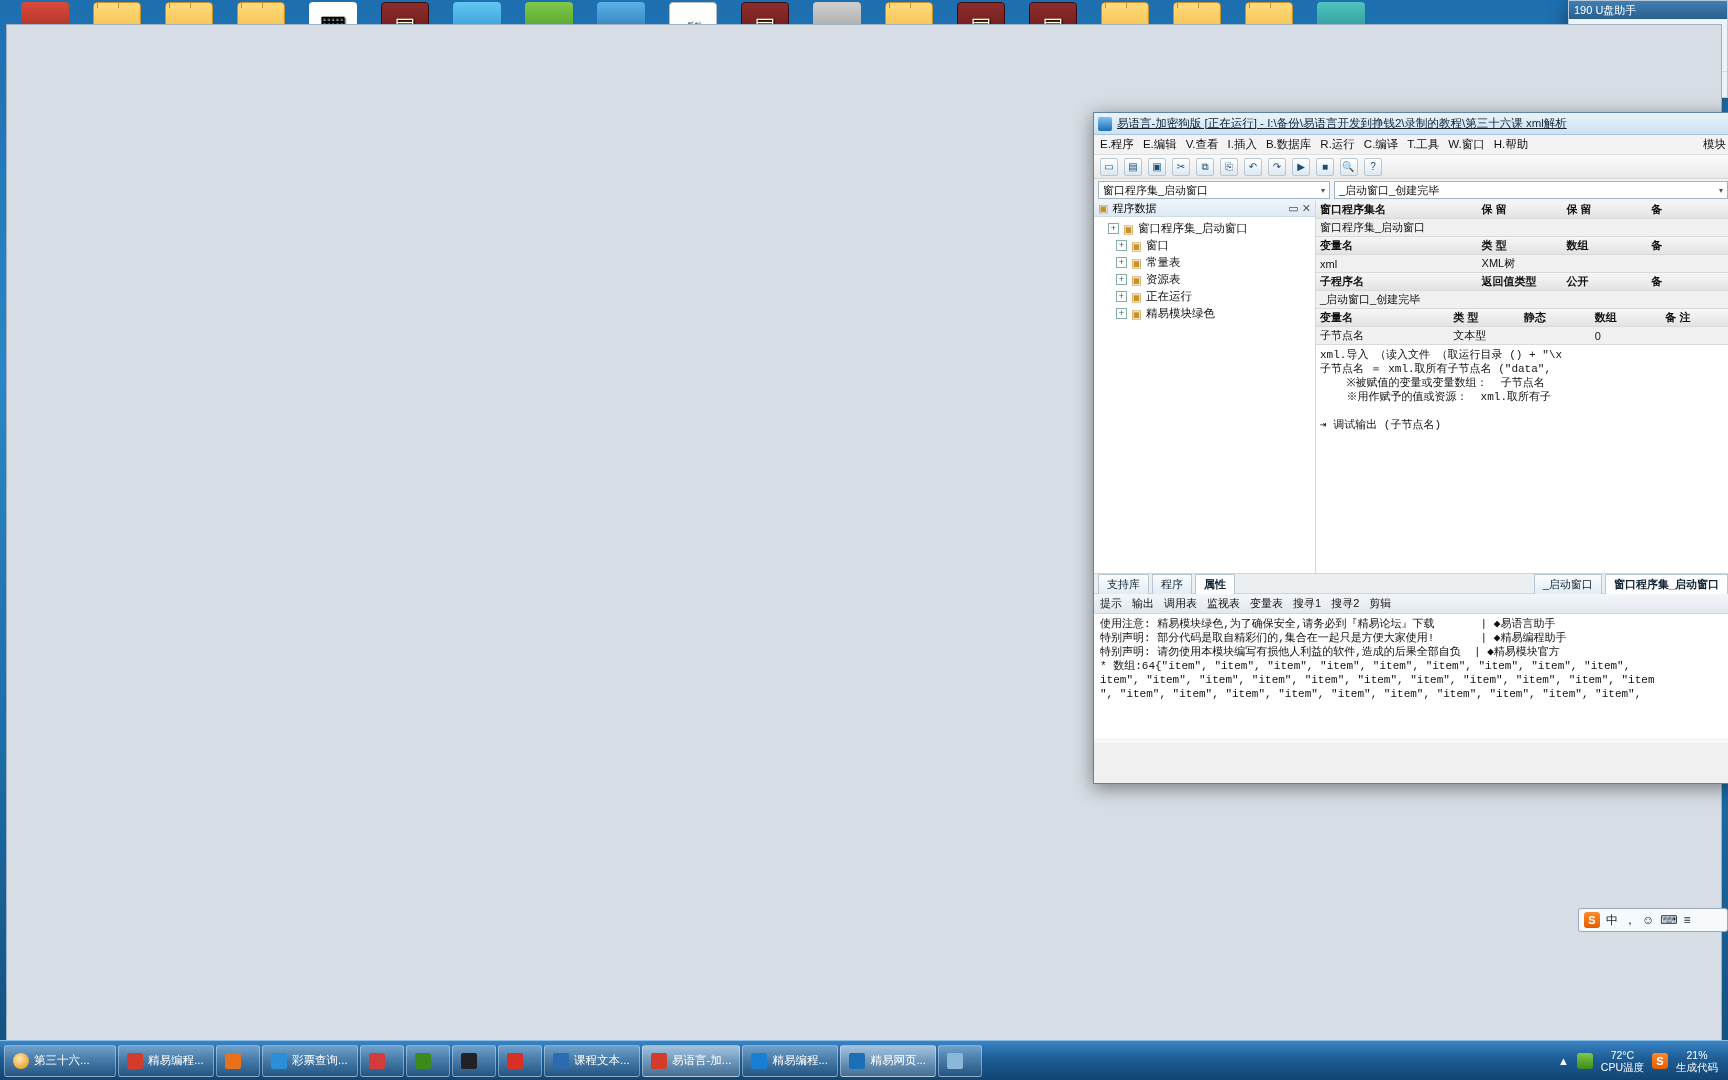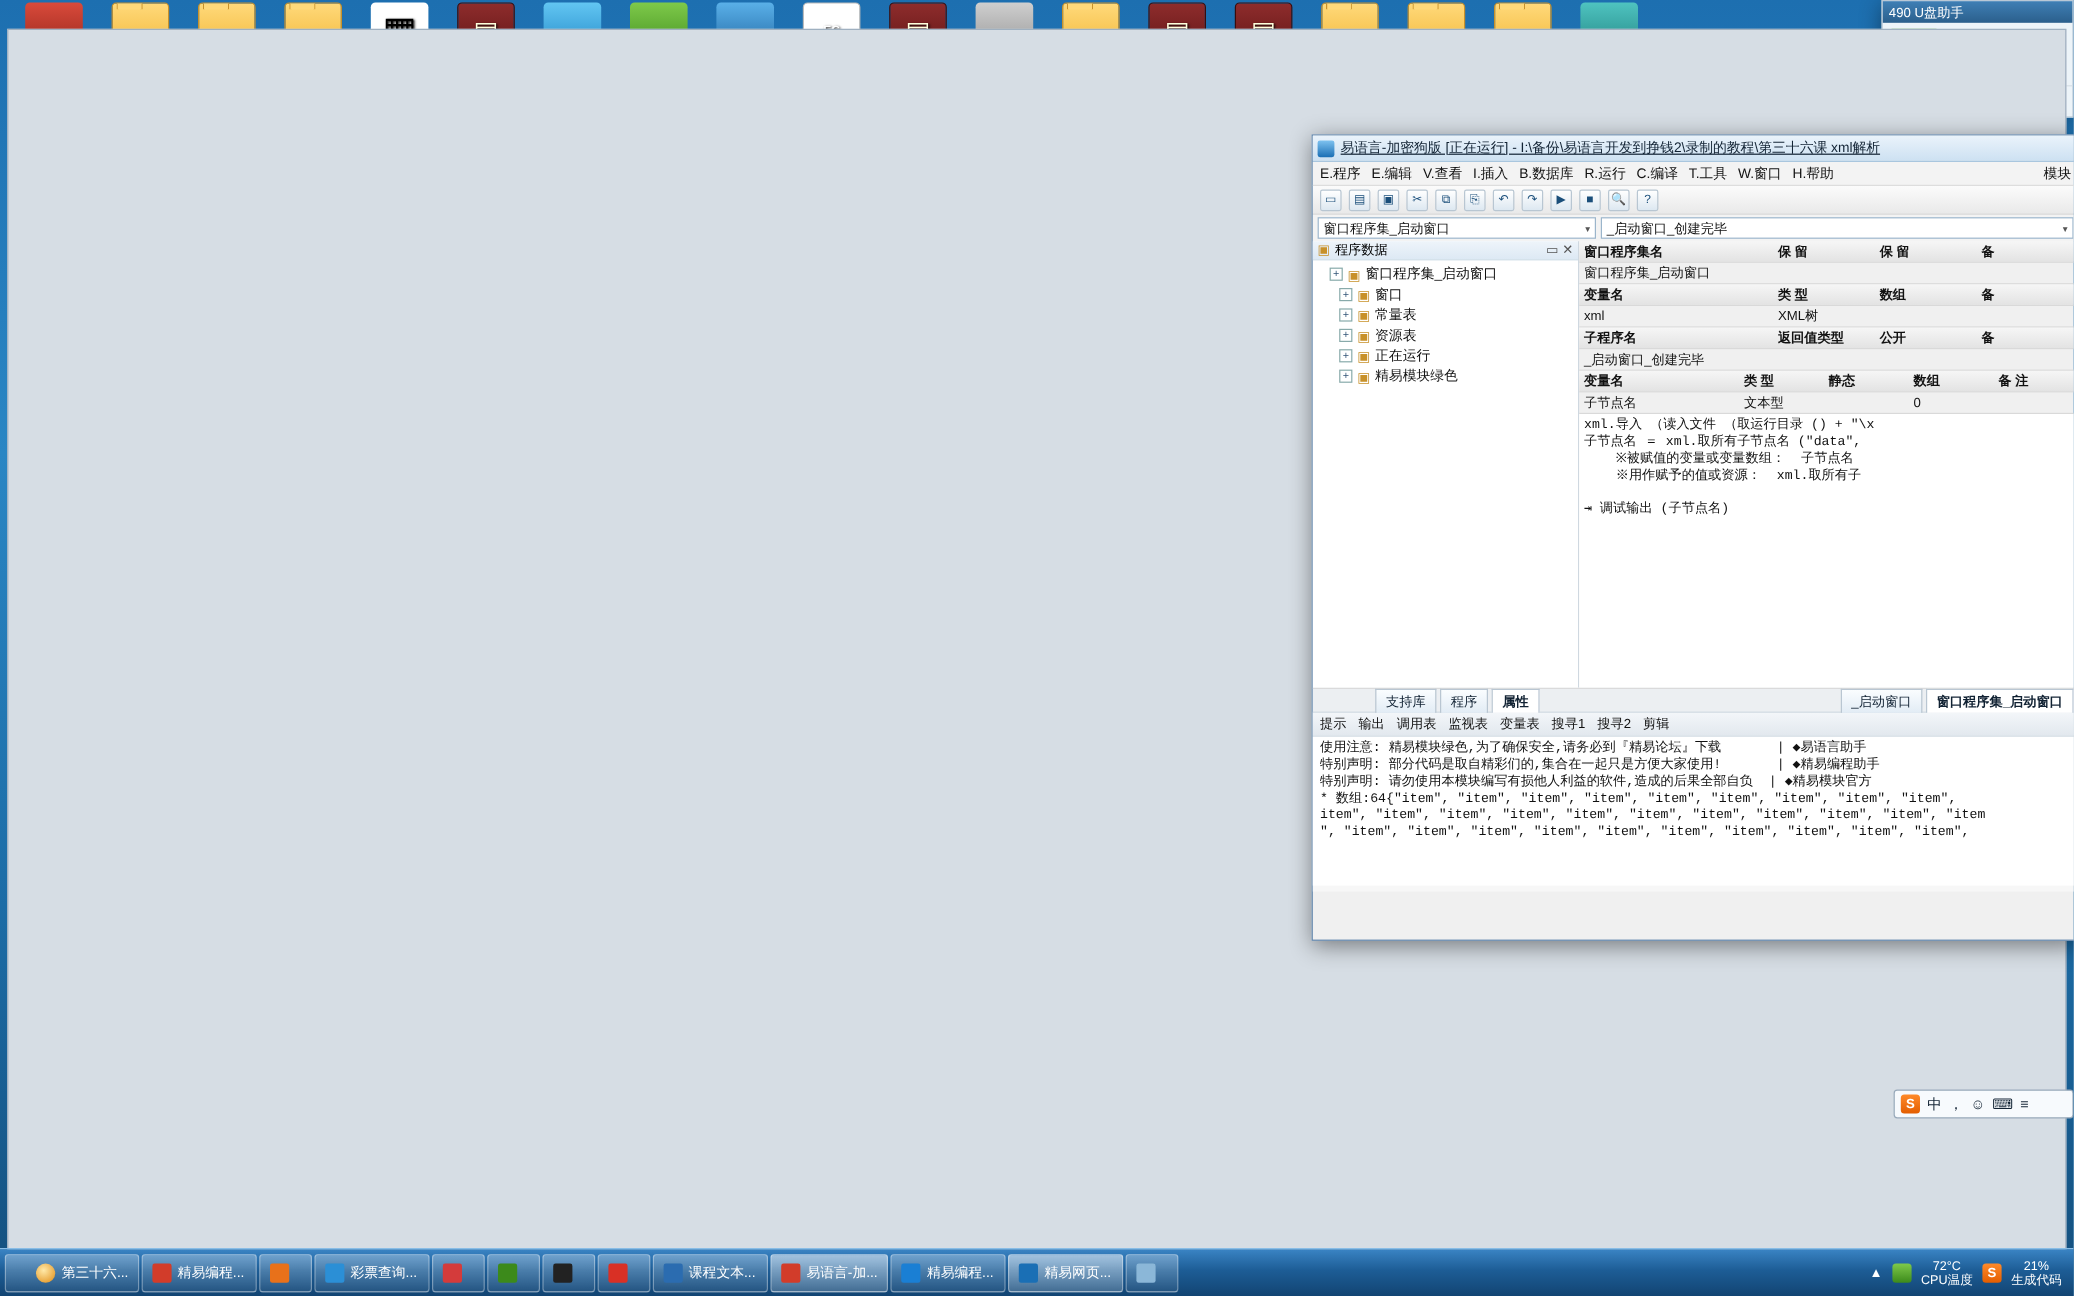--- a/index.html
+++ b/index.html
@@ -516,21 +516,21 @@
       <div>缓存切换助手.rar</div>
     </div>
     <div class="icon-cell" style="left: 1122px; top: 858px;">
       <div class="glyph ic-folder"></div>
       <div>TB检测111</div>
     </div>
   </div>
 
 <div class="win" id="udisk">
   <div class="u-title">
-    <span>490 U盘助手</span>
+    <span>190 U盘助手</span>
   </div>
   <div class="u-body">
     <div class="u-badge">安全</div>
     <div style="font-size:11px;color:#123;line-height:14px;">
       <div>f (I:)</div>
       <div>334.24GB可用，共</div>
     </div>
   </div>
   <div class="u-foot">
     <span>查杀</span>
@@ -956,21 +956,21 @@
         </div>
       <div class="code-area">xml.导入 （读入文件 （取运行目录 () + "\x
 子节点名 ＝ xml.取所有子节点名 ("data",
     ※被赋值的变量或变量数组：  子节点名
     ※用作赋予的值或资源：  xml.取所有子
 
 ⇥ 调试输出 (子节点名)</div>
     </div>
   </div>
   <div class="ide-tabsrow">
-    <span id="ide-lefttabs" style="display:flex;gap:3px;margin-left:48px;">
+    <span id="ide-lefttabs" style="display:flex;gap:3px;">
         <span class="ide-tab">支持库</span>
         <span class="ide-tab">程序</span>
         <span class="ide-tab active">属性</span>
       </span>
     <span style="margin-left:auto;display:flex;gap:3px;" id="ide-righttabs">
         <span class="ide-tab">_启动窗口</span>
         <span class="ide-tab active">窗口程序集_启动窗口</span>
       </span>
   </div>
   <div class="ide-bottom">
@@ -996,21 +996,21 @@
 <div id="ime">
   <span class="sogou-s">S</span>
   <span>中</span>
   <span>，</span>
   <span>☺</span>
   <span>⌨</span>
   <span>≡</span>
 </div>
 
 <div id="taskbar">
-  <div class="task-item" style="min-width:112px;justify-content:flex-end;">
+  <div class="task-item" style="min-width:112px;">
     <span class="task-ico" style="background:radial-gradient(circle at 40% 35%,#ffe9a8,#e08b12);border-radius:50%;"></span>
     <span>第三十六...</span>
   </div>
   <div id="task-items" style="display:flex;gap:2px;">
       <div class="task-item">
         <span class="task-ico" style="background: rgb(210, 60, 42);"></span>
         <span>精易编程...</span>
       </div>
       <div class="task-item" style="min-width: 44px;">
         <span class="task-ico" style="background: rgb(232, 113, 26);"></span>

